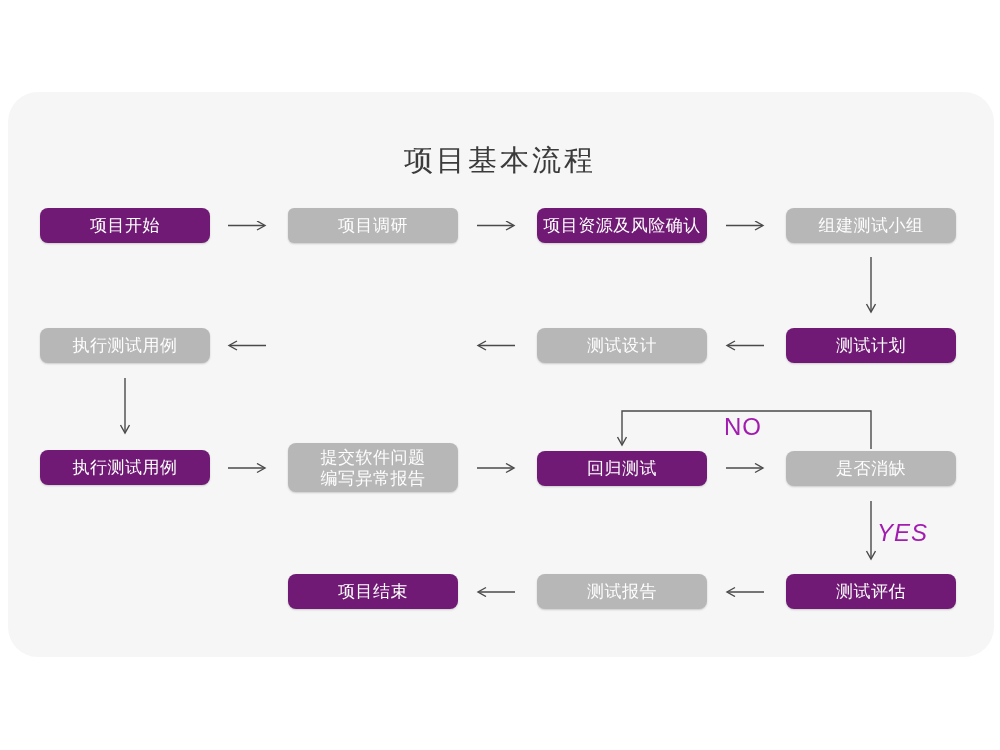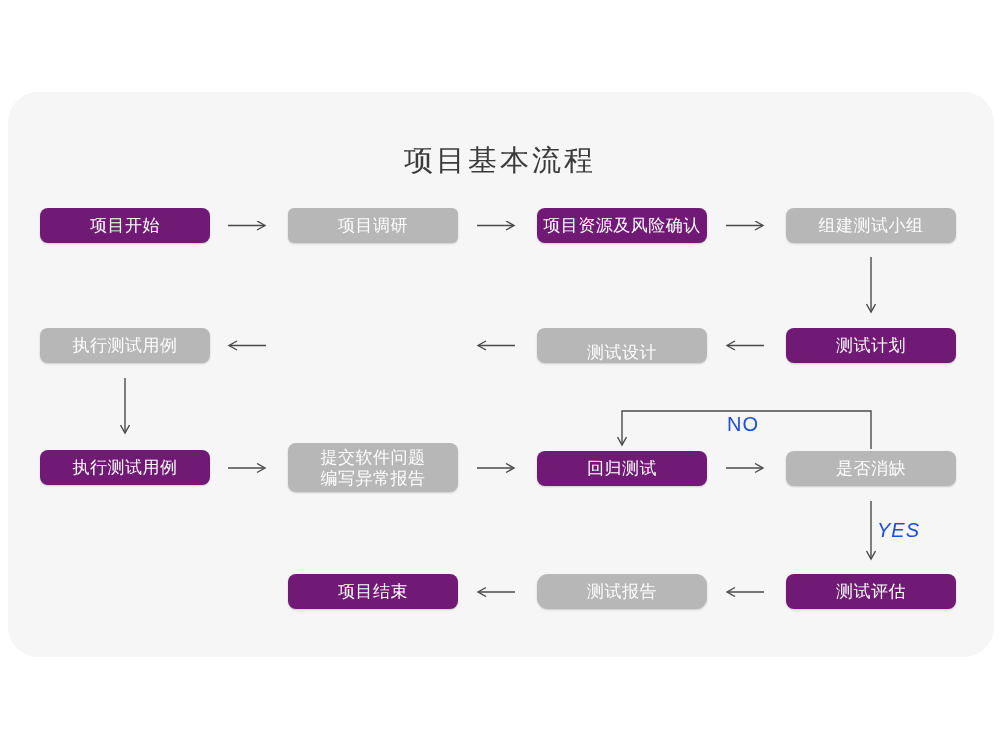--- a/index.html
+++ b/index.html
@@ -26,21 +26,21 @@
     font-size:17px;letter-spacing:0.5px;line-height:21px;
     box-shadow:0 1px 2px rgba(0,0,0,0.18);
     box-sizing:border-box;
     white-space:nowrap;
   }
   .node.primary{background:#701a75;color:#ffffff;}
   .node.secondary{background:#b7b7b7;color:#fdfdfd;}
   .node.tall{height:49px;}
   svg.overlay{position:absolute;left:0;top:0;width:1000px;height:750px;pointer-events:none;}
   .flow-label{
-    position:absolute;font-size:20px;color:#1d4ed8;letter-spacing:1px;
+    position:absolute;font-size:24px;color:#a21caf;letter-spacing:1px;
   }
   .flow-label.no{left:718px;top:413px;width:50px;text-align:center;}
   .flow-label.yes{left:877px;top:519px;font-style:italic;}
 </style>
 </head>
 <body>
 
 <div class="stage">
 
   <div class="card"></div>
@@ -56,21 +56,21 @@
   <div class="node primary" style="left:537px;top:208px;">
       <span>项目资源及风险确认</span>
     </div>
   <div class="node secondary" style="left:786px;top:208px;">
       <span>组建测试小组</span>
     </div>
 
   <div class="node primary" style="left:786px;top:328px;">
       <span>测试计划</span>
     </div>
-  <div class="node secondary" style="left:537px;top:328px;justify-content:flex-end;">
+  <div class="node secondary" style="left:537px;top:328px;">
       <span>测试设计</span>
     </div>
   <div class="node secondary" style="left:40px;top:328px;">
       <span>执行测试用例</span>
     </div>
 
   <div class="node primary" style="left:40px;top:450px;">
       <span>执行测试用例</span>
     </div>
   <div class="node secondary tall" style="left:288px;top:443px;">
@@ -80,21 +80,21 @@
   <div class="node primary" style="left:537px;top:451px;">
       <span>回归测试</span>
     </div>
   <div class="node secondary" style="left:786px;top:451px;">
       <span>是否消缺</span>
     </div>
 
   <div class="node primary" style="left:786px;top:574px;">
       <span>测试评估</span>
     </div>
-  <div class="node secondary" style="left:537px;top:574px;border-radius:11px;">
+  <div class="node secondary" style="left:537px;top:574px;">
       <span>测试报告</span>
     </div>
   <div class="node primary" style="left:288px;top:574px;">
       <span>项目结束</span>
     </div>
 
   <div class="flow-label no">NO</div>
   <div class="flow-label yes">YES</div>
 
   <svg class="overlay" viewBox="0 0 1000 750">

